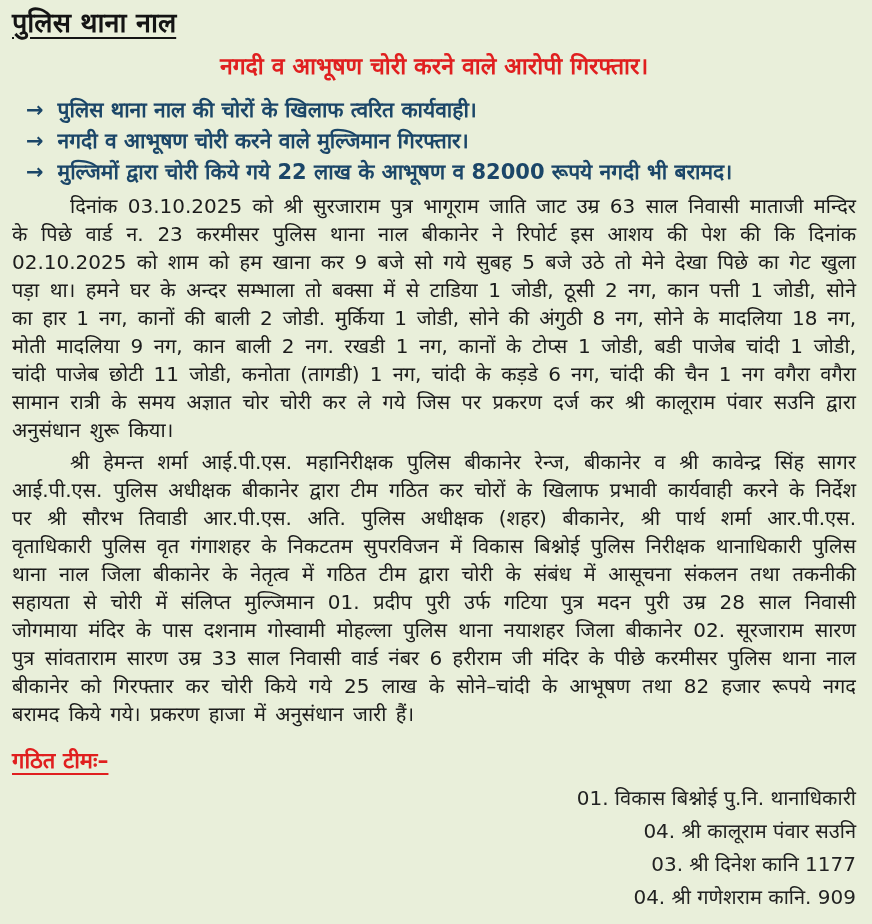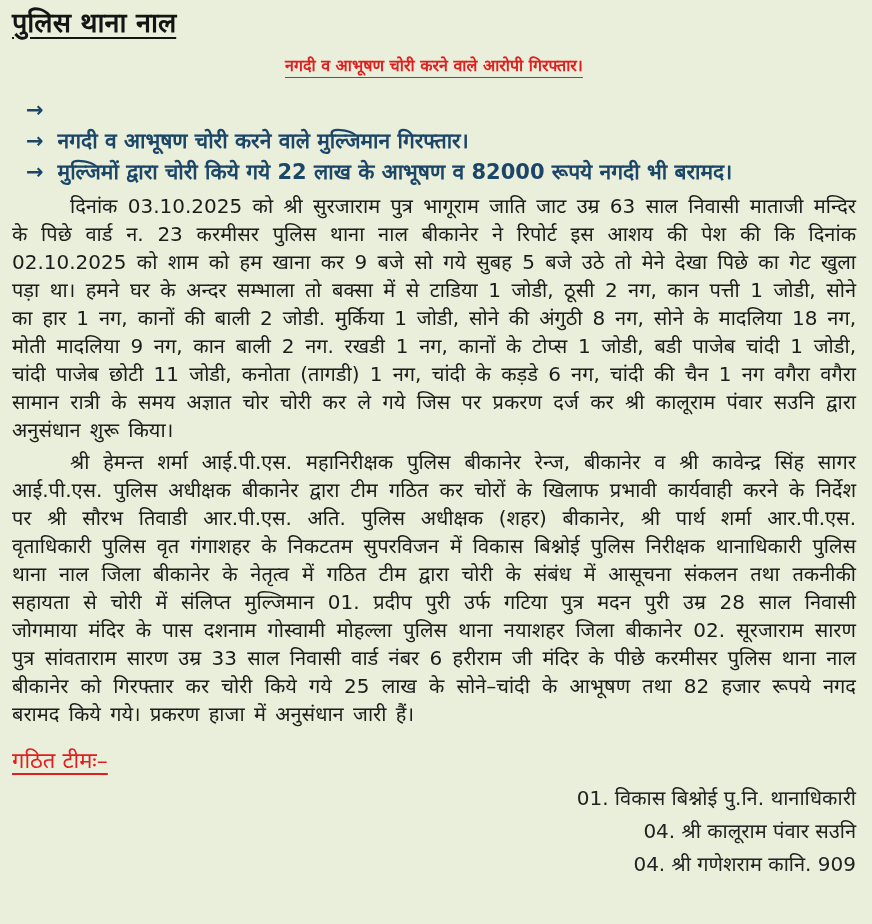--- a/index.html
+++ b/index.html
@@ -29,24 +29,23 @@
     text-decoration:underline;
     text-underline-offset:5px;
     line-height:36px;
   }
   .headline-wrap{
     text-align:center;
     margin-top:10px;
   }
   .headline{
     display:inline-block;
-    font-size:16px;
+    font-size:23px;
     font-weight:bold;
     color:var(--headline-red);
-    text-decoration:underline;
     text-underline-offset:6px;
     line-height:30px;
   }
   .bullet-list{
     list-style:none;
     margin-top:14px;
     padding-left:14px;
   }
   .bullet-item{
     display:flex;
@@ -68,21 +67,21 @@
     line-height:28px;
     color:var(--text-black);
     text-align:justify;
     text-indent:58px;
     word-spacing:3px;
   }
   .team-heading{
     display:inline-block;
     margin-top:18px;
     font-size:22px;
-    font-weight:normal;
+    font-weight:bold;
     color:var(--headline-red);
     text-decoration:underline;
     text-underline-offset:5px;
     line-height:30px;
   }
   .team-list{
     list-style:none;
     margin-top:6px;
     padding-left:6px;
   }
@@ -100,36 +99,38 @@
 
   <h1 class="doc-title">पुलिस थाना नाल</h1>
 
   <div class="headline-wrap">
     <h2 class="headline">नगदी व आभूषण चोरी करने वाले आरोपी गिरफ्तार।</h2>
   </div>
 
   <ul class="bullet-list">
     <li class="bullet-item">
       <span class="arrow-icon">→</span>
+      <span>पुलिस थाना नाल की चोरों के खिलाफ त्वरित कार्यवाही।</span>
     </li>
     <li class="bullet-item">
       <span class="arrow-icon">→</span>
       <span>नगदी व आभूषण चोरी करने वाले मुल्जिमान गिरफ्तार।</span>
     </li>
     <li class="bullet-item">
       <span class="arrow-icon">→</span>
       <span>मुल्जिमों द्वारा चोरी किये गये 22 लाख के आभूषण व 82000 रूपये नगदी भी बरामद।</span>
     </li>
   </ul>
 
   <p class="body-para">दिनांक 03.10.2025 को श्री सुरजाराम पुत्र भागूराम जाति जाट उम्र 63 साल निवासी माताजी मन्दिर के पिछे वार्ड न. 23 करमीसर पुलिस थाना नाल बीकानेर ने रिपोर्ट इस आशय की पेश की कि दिनांक 02.10.2025 को शाम को हम खाना कर 9 बजे सो गये सुबह 5 बजे उठे तो मेने देखा पिछे का गेट खुला पड़ा था। हमने घर के अन्दर सम्भाला तो बक्सा में से टाडिया 1 जोडी, ठूसी 2 नग, कान पत्ती 1 जोडी, सोने का हार 1 नग, कानों की बाली 2 जोडी. मुर्किया 1 जोडी, सोने की अंगुठी 8 नग, सोने के मादलिया 18 नग, मोती मादलिया 9 नग, कान बाली 2 नग. रखडी 1 नग, कानों के टोप्स 1 जोडी, बडी पाजेब चांदी 1 जोडी, चांदी पाजेब छोटी 11 जोडी, कनोता (तागडी) 1 नग, चांदी के कड़डे 6 नग, चांदी की चैन 1 नग वगैरा वगैरा सामान रात्री के समय अज्ञात चोर चोरी कर ले गये जिस पर प्रकरण दर्ज कर श्री कालूराम पंवार सउनि द्वारा अनुसंधान शुरू किया।</p>
 
   <p class="body-para">श्री हेमन्त शर्मा आई.पी.एस. महानिरीक्षक पुलिस बीकानेर रेन्ज, बीकानेर व श्री कावेन्द्र सिंह सागर आई.पी.एस. पुलिस अधीक्षक बीकानेर द्वारा टीम गठित कर चोरों के खिलाफ प्रभावी कार्यवाही करने के निर्देश पर श्री सौरभ तिवाडी आर.पी.एस. अति. पुलिस अधीक्षक (शहर) बीकानेर, श्री पार्थ शर्मा आर.पी.एस. वृताधिकारी पुलिस वृत गंगाशहर के निकटतम सुपरविजन में विकास बिश्नोई पुलिस निरीक्षक थानाधिकारी पुलिस थाना नाल जिला बीकानेर के नेतृत्व में गठित टीम द्वारा चोरी के संबंध में आसूचना संकलन तथा तकनीकी सहायता से चोरी में संलिप्त मुल्जिमान 01. प्रदीप पुरी उर्फ गटिया पुत्र मदन पुरी उम्र 28 साल निवासी जोगमाया मंदिर के पास दशनाम गोस्वामी मोहल्ला पुलिस थाना नयाशहर जिला बीकानेर 02. सूरजाराम सारण पुत्र सांवताराम सारण उम्र 33 साल निवासी वार्ड नंबर 6 हरीराम जी मंदिर के पीछे करमीसर पुलिस थाना नाल बीकानेर को गिरफ्तार कर चोरी किये गये 25 लाख के सोने–चांदी के आभूषण तथा 82 हजार रूपये नगद बरामद किये गये। प्रकरण हाजा में अनुसंधान जारी हैं।</p>
 
   <h3 class="team-heading">गठित टीमः–</h3>
 
   <ol class="team-list">
     <li class="team-member">01. विकास बिश्नोई पु.नि. थानाधिकारी</li>
     <li class="team-member">04. श्री कालूराम पंवार सउनि</li>
+    <li class="team-member">03. श्री दिनेश कानि 1177</li>
     <li class="team-member">04. श्री गणेशराम कानि. 909</li>
   </ol>
 
 </div>
 
 </body></html>

